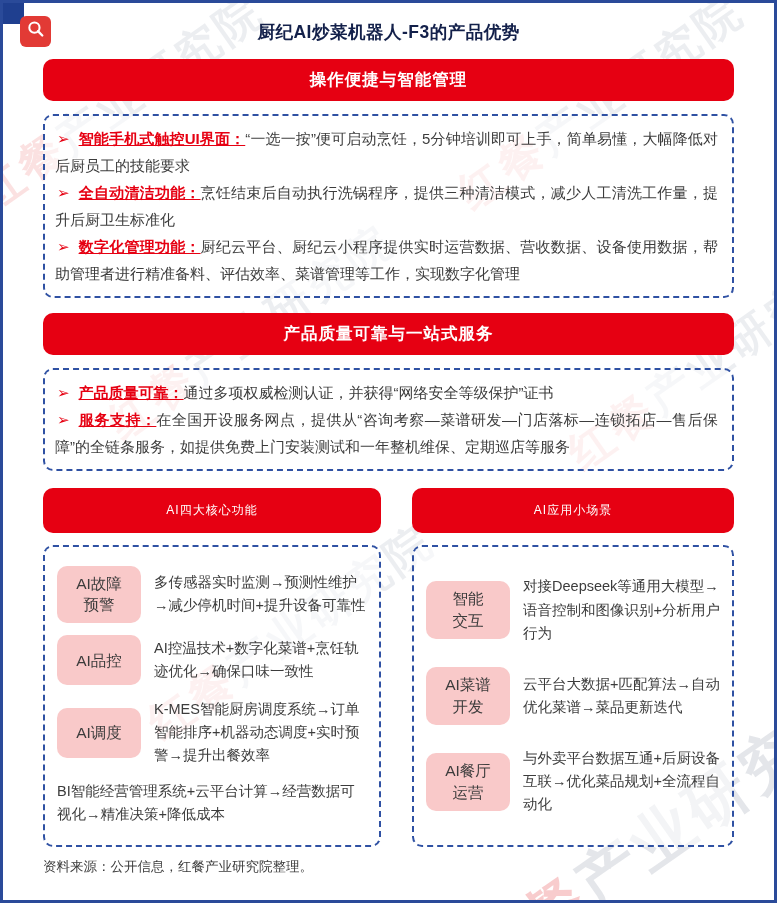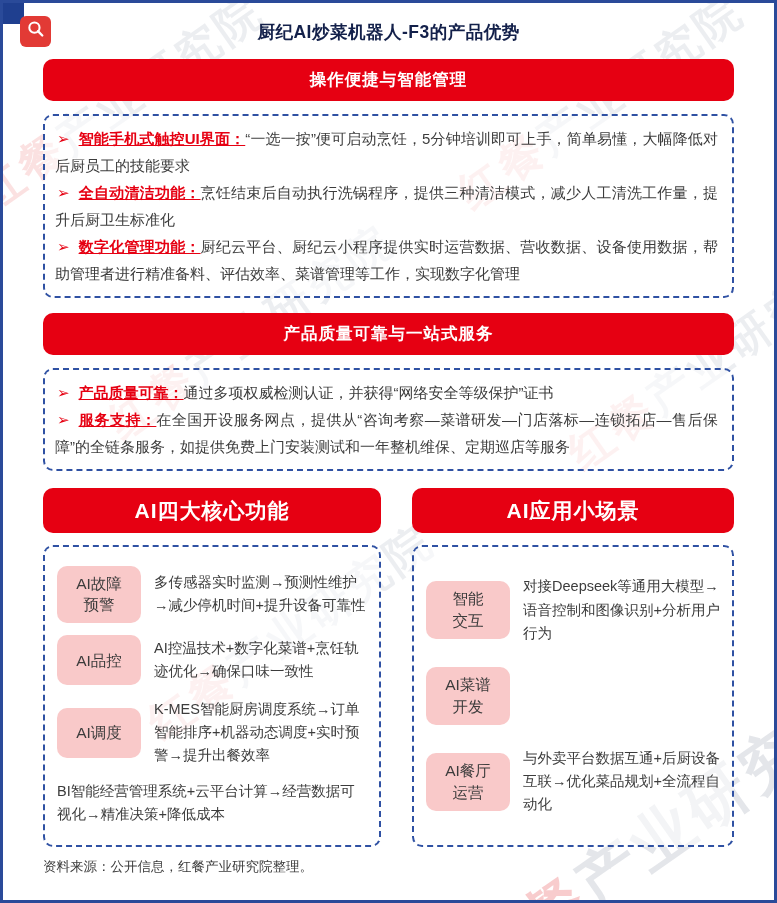--- a/index.html
+++ b/index.html
@@ -25,21 +25,21 @@
 
   .dash-box { margin:13px 40px 0; border:2px dashed #2f51a3; border-radius:10px; padding:9px 14px 9px 10px; background:rgba(255,255,255,.55); }
   .bullet { margin:0; font-size:15px; line-height:1.8; color:#3c3c3c; text-align:justify; }
   .arrow { color:#e60012; font-weight:bold; margin-right:9px; margin-left:2px; }
   .lead  { color:#e60012; font-weight:bold;text-decoration:underline; }
 
   .cols { display:flex; gap:31px; margin:17px 40px 0; }
   .col-left  { flex:1.05; display:flex; flex-direction:column; }
   .col-right { flex:1;    display:flex; flex-direction:column; }
   .col-banner {
-    height:45px; background:#e60012; border-radius:10px; color:#fff; font-size:21px; font-weight:bold;
+    height:45px; background:#e60012; border-radius:10px; color:#fff; font-size:12px; font-weight:normal;
     display:flex; align-items:center; justify-content:center; letter-spacing:1px;
   }
   .col-box {
     margin-top:12px; height:302px; border:2px dashed #2f51a3; border-radius:10px;
     padding:6px 12px; display:flex; flex-direction:column; justify-content:space-evenly; box-sizing:border-box;
     background:rgba(255,255,255,.55);
   }
   .feat { display:flex; align-items:center; gap:13px; }
   .pill {
     flex:0 0 84px; min-height:50px; background:#f9c9c9; border-radius:10px;
@@ -126,20 +126,21 @@
         <div class="col-banner">AI应用小场景</div>
         <div class="col-box">
           <div class="feat">
             <div class="pill">智能
 交互</div>
             <p>对接Deepseek等通用大模型→语音控制和图像识别+分析用户行为</p>
           </div>
           <div class="feat">
             <div class="pill">AI菜谱
 开发</div>
+            <p>云平台大数据+匹配算法→自动优化菜谱→菜品更新迭代</p>
           </div>
           <div class="feat">
             <div class="pill">AI餐厅
 运营</div>
             <p>与外卖平台数据互通+后厨设备互联→优化菜品规划+全流程自动化</p>
           </div>
         </div>
       </div>
     </div>
 

